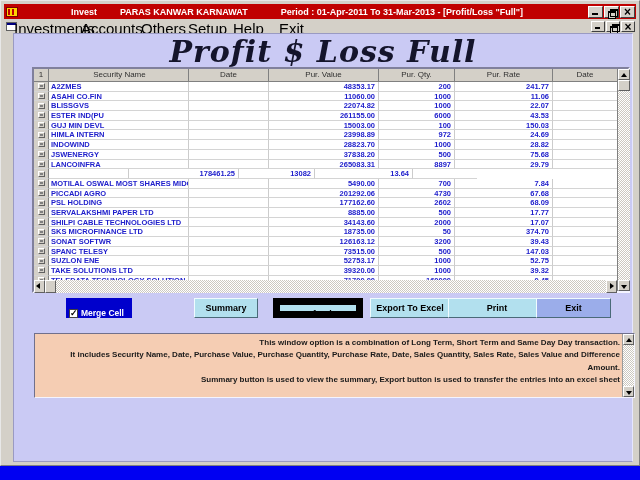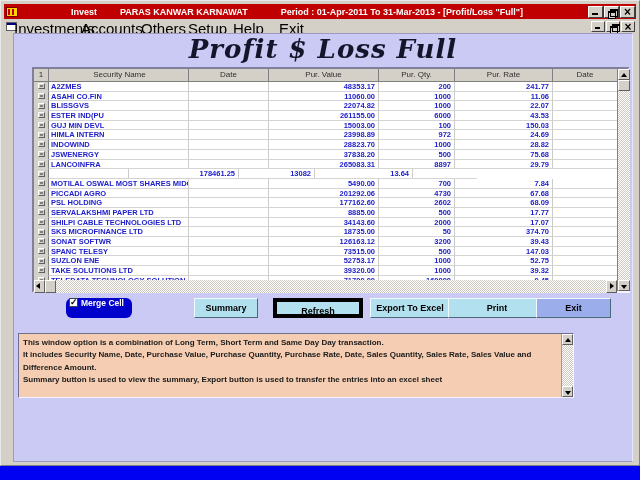--- a/index.html
+++ b/index.html
@@ -41,21 +41,21 @@
   .menu-item { position:absolute; top:1px; cursor:default; }
   .menu-item u { text-decoration:underline; }
 
   
   .client { position:absolute; left:3px; top:32px; right:3px; bottom:2px; background:#d4d0c8; }
   .form { position:absolute; left:9px; top:0; right:3px; bottom:1px;
     background:var(--form_bg,#cacaf4); border:1px solid #9a9ac2; border-right-color:#e6e6ff; }
 
   .heading { position:absolute; left:0; right:0; top:0; height:32px; text-align:center;
     font-family:"DejaVu Serif",serif; font-style:italic; font-weight:bold;
-    font-size:26px; color:#14142b; letter-spacing:1px; }
+    font-size:30px; color:#14142b; letter-spacing:1px; }
 
   
   .grid-frame { position:absolute; left:18px; top:33px; width:598px; height:226px;
     border:2px solid; border-color:#80809c #f4f4ff #f4f4ff #80809c; background:#fff; display:flex; }
   .grid-main { width:583px; display:flex; flex-direction:column; }
   .grid-header { display:flex; height:13px; background:#d4d0c8; font-size:8px; color:#303030;
     flex:none; }
   .grid-header .cell { border-right:1px solid #808080; border-bottom:1px solid #808080;
     text-align:center; line-height:12px; overflow:hidden; white-space:nowrap; }
   .grid-body { height:198px; overflow:hidden; background:#fff; flex:none; }
@@ -91,38 +91,38 @@
   .h-track { flex:1; }
   .grid-vscroll { width:13px; display:flex; flex-direction:column; border-left:1px solid #808080; }
   .grid-vscroll .sbtn { width:12px; height:11px; }
   .v-thumb { height:168px; width:12px; }
   .v-track { flex:1; }
 
   
   .controls { position:absolute; left:0; right:0; top:264px; height:21px; }
   .merge-panel { position:absolute; left:52px; top:0; width:66px; height:20px;
     background:var(--merge_bg,#0000cc); color:#fff; font-size:8.5px; font-weight:bold;
-    display:flex; align-items:flex-start;border-radius:6px; }
+    display:flex; align-items:flex-end; }
   .checkbox { width:9px; height:9px; background:#fff; border:1px solid #404040;
     margin:0 3px 0 3px; position:relative; flex:none; }
   .checkbox::before { content:"✓"; position:absolute; left:0px; top:-2px; font-size:9px; color:#000; font-weight:bold; }
   .btn { position:absolute; top:0; height:20px; background:var(--button_cyan,#b2e0ee);
     border:1px solid; border-color:#f0fbff #4a6a78 #4a6a78 #f0fbff;
     font-size:9px; font-weight:bold; color:#000; text-align:center; line-height:18px;
     font-family:"Liberation Sans",sans-serif; }
   .btn-0 { left:180px; width:64px; }
-  .btn-1 { left:259px; width:90px; border:4px solid #000000; outline:1px dotted #000; outline-offset:-4px; }
+  .btn-1 { left:259px; width:90px; border:7px solid #000000; outline:1px dotted #000; outline-offset:-4px; }
   .btn-2 { left:356px; width:80px; }
   .btn-3 { left:434px; width:98px; }
   .btn-4 { left:522px; width:75px; background:var(--exit_blue,#9badea); }
 
   
-  .desc { position:absolute; left:4px; top:299px; width:556px; height:65px;
+  .desc { position:absolute; left:20px; top:299px; width:601px; height:65px;
     background:var(--desc_bg,#f5cdb3); border:1px solid; border-color:#70708c #f4f4ff #f4f4ff #70708c;
-    display:flex; }
+    display:flex;text-align:right; }
   .desc-text { flex:1; padding:3px 2px 0 4px; font-size:8px; font-weight:bold; color:#1a1a1a;
     line-height:12.4px; overflow:hidden; }
   .desc-vscroll { width:12px; display:flex; flex-direction:column; border-left:1px solid #9a9a9a; }
   .desc-vscroll .sbtn { width:11px; height:11px; }
   .d-track { flex:1; }
 </style>
 </head>
 <body>
 
 <div id="window">

